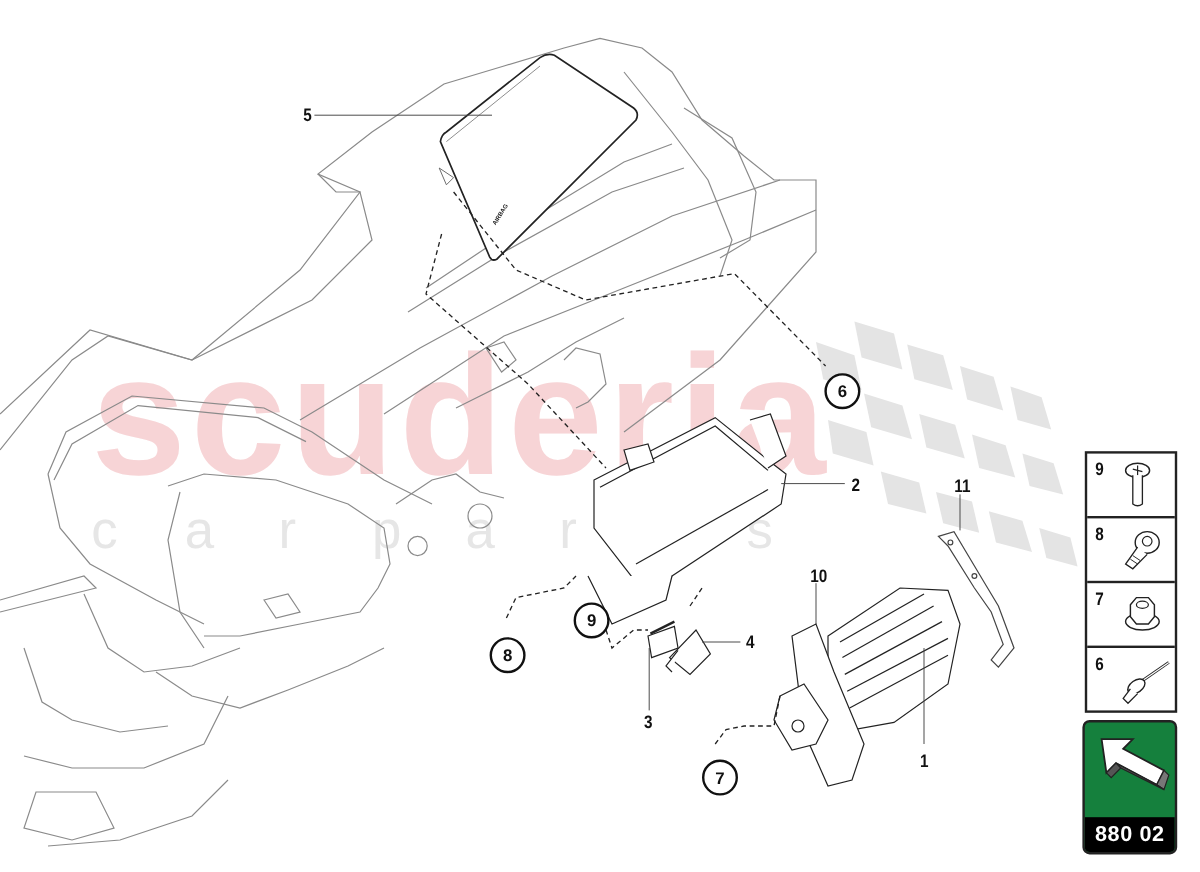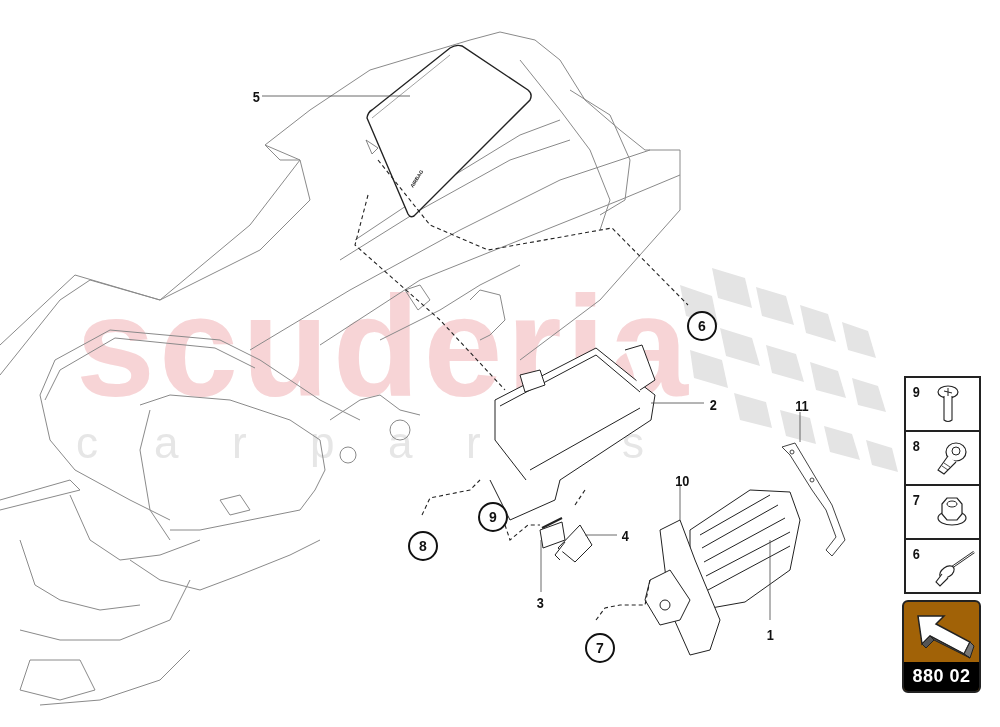--- a/index.html
+++ b/index.html
@@ -18,22 +18,22 @@
   .circ { position:absolute; width:30px; height:30px; border:2px solid #111; border-radius:50%;
           display:flex; align-items:center; justify-content:center; font-weight:700; font-size:14px;
           color:#111; background:#fff; box-sizing:border-box; cursor:pointer; }
   .legend { position:absolute; left:904px; top:376px; width:77px; border:2px solid #222;
             background:#fff; box-sizing:border-box; }
   .legend-cell { height:52px; border-bottom:2px solid #222; position:relative; cursor:pointer; }
   .legend-cell:last-child { border-bottom:none; }
   .legend-num { position:absolute; left:6px; top:5px; font-weight:700; font-size:15px; color:#111;
                 transform:scaleX(0.85); }
   .legend-icon { position:absolute; left:28px; top:4px; }
-  .nav-box { position:absolute; left:902px; top:600px; width:79px; height:93px; border:2px solid #222;
-             border-radius:6px; overflow:hidden; background:#a16207; box-sizing:border-box; cursor:pointer; }
+  .nav-box { position:absolute; left:902px; top:600px; width:79px; height:112px; border:2px solid #222;
+             border-radius:6px; overflow:hidden; background:#15803d; box-sizing:border-box; cursor:pointer; }
   .nav-code { position:absolute; left:0; bottom:0; width:100%; height:29px; background:#000;
               color:#fff; font-weight:700; font-size:18px; display:flex; align-items:center;
               justify-content:center; letter-spacing:0.5px; }
 </style>
 </head>
 <body>
 
 <div class="canvas">
 
   <div class="wm-main">scuderia</div>

